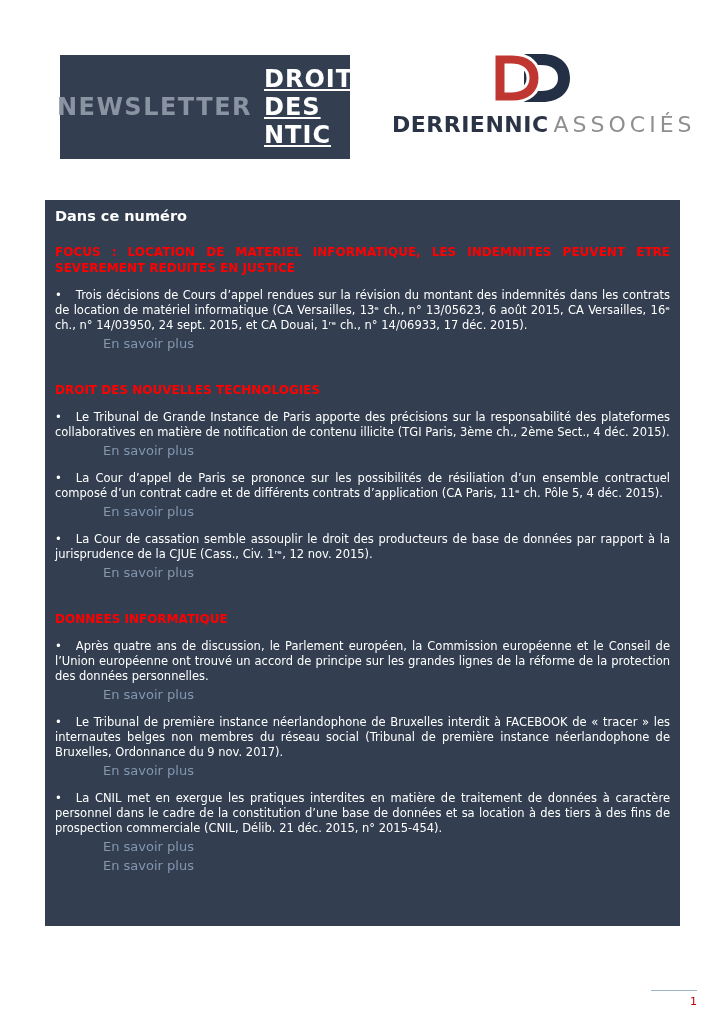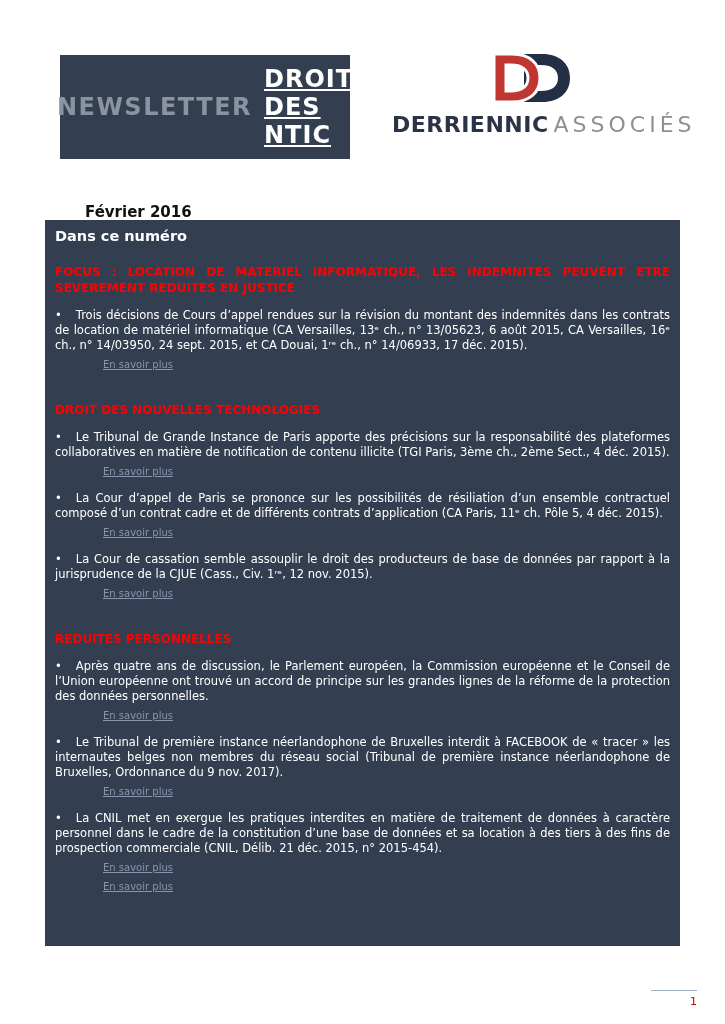--- a/index.html
+++ b/index.html
@@ -46,21 +46,21 @@
   
   .date-title {
     position: absolute;
     left: 85px; top: 183px;
     font-size: 15px; font-weight: bold; color: #111111; margin-top: 20px;
   }
 
   
   .toc-box {
     position: absolute;
-    left: 45px; top: 220px;
+    left: 45px; top: 200px;
     width: 635px; min-height: 726px;
     background: #333F50;
     padding: 8px 10px 14px 10px;
   }
   .toc-title {
     color: #ffffff; font-weight: bold; font-size: 14.5px;
   }
   .section-heading {
     color: #FF0000; font-weight: bold;
     font-size: 12px; line-height: 1.35;
@@ -70,22 +70,21 @@
   .section-heading.first { margin-top: 20px; }
   .entry-text {
     color: #ffffff; font-size: 11.5px;
     line-height: 1.3; text-align: justify;
     margin-top: 12px;
   }
   .bullet { margin-right: 14px; }
   .read-more {
     display: inline-block;
     margin: 2px 2px 0 48px;
-    color: #8496B0; font-size: 10px;
-    text-decoration: underline;
+    color: #8496B0; font-size: 13px;
     cursor: pointer;
   }
 
   
   .footer {
     position: absolute;
     right: 28px; bottom: 16px;
     width: 46px; text-align: right;
   }
   .footer-line { border-top: 1px solid #9fb0c9; margin-bottom: 4px; }
@@ -135,21 +134,21 @@
     <div>
       <p class="entry-text"><span class="bullet">•</span><span>La Cour d’appel de Paris se prononce sur les possibilités de résiliation d’un ensemble contractuel composé d’un contrat cadre et de différents contrats d’application (CA Paris, 11ᵉ ch. Pôle 5, 4 déc. 2015).</span></p>
       <a class="read-more">En savoir plus</a>
     </div>
 
     <div>
       <p class="entry-text"><span class="bullet">•</span><span>La Cour de cassation semble assouplir le droit des producteurs de base de données par rapport à la jurisprudence de la CJUE (Cass., Civ. 1ʳᵉ, 12 nov. 2015).</span></p>
       <a class="read-more">En savoir plus</a>
     </div>
 
-    <div class="section-heading">REDUITES PERSONNELLES</div>
+    <div class="section-heading">DONNEES INFORMATIQUE</div>
 
     <div>
       <p class="entry-text"><span class="bullet">•</span><span>Après quatre ans de discussion, le Parlement européen, la Commission européenne et le Conseil de l’Union européenne ont trouvé un accord de principe sur les grandes lignes de la réforme de la protection des données personnelles.</span></p>
       <a class="read-more">En savoir plus</a>
     </div>
 
     <div>
       <p class="entry-text"><span class="bullet">•</span><span>Le Tribunal de première instance néerlandophone de Bruxelles interdit à FACEBOOK de « tracer » les internautes belges non membres du réseau social (Tribunal de première instance néerlandophone de Bruxelles, Ordonnance du 9 nov. 2017).</span></p>
       <a class="read-more">En savoir plus</a>
     </div>

